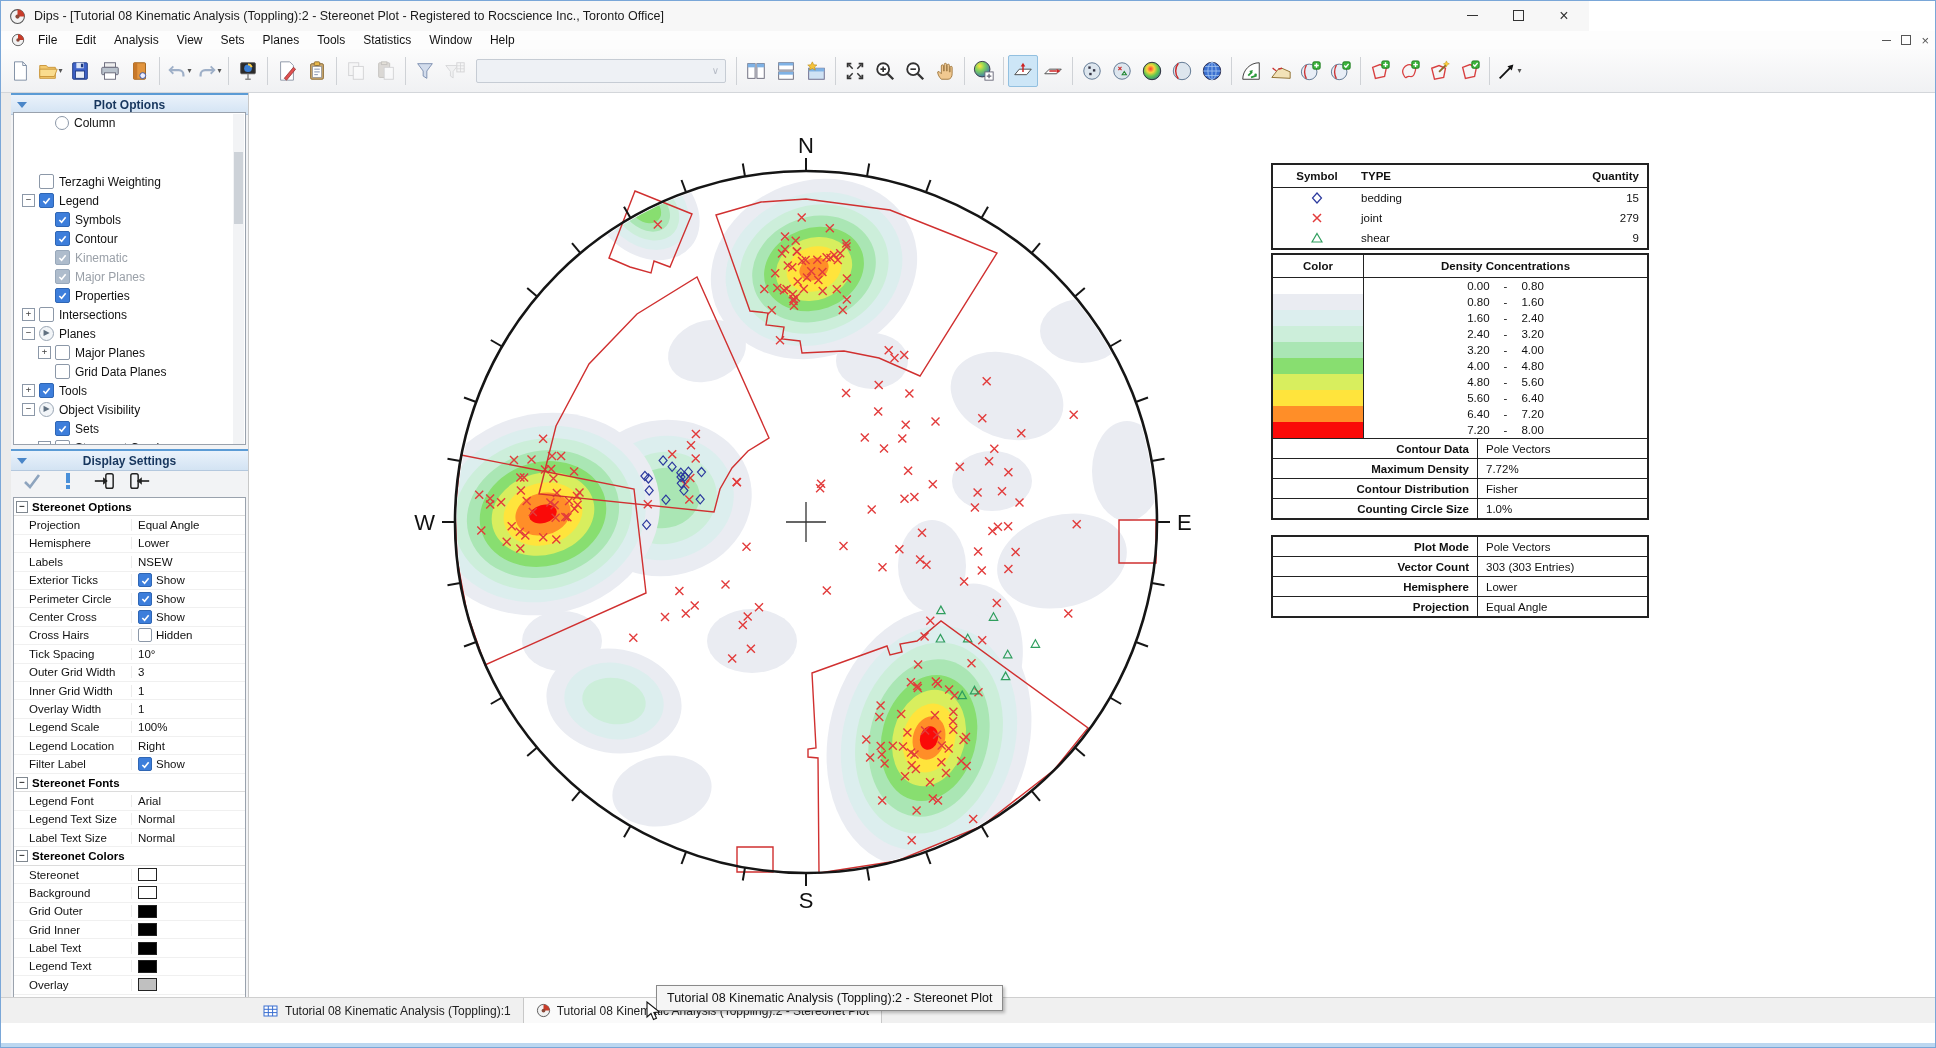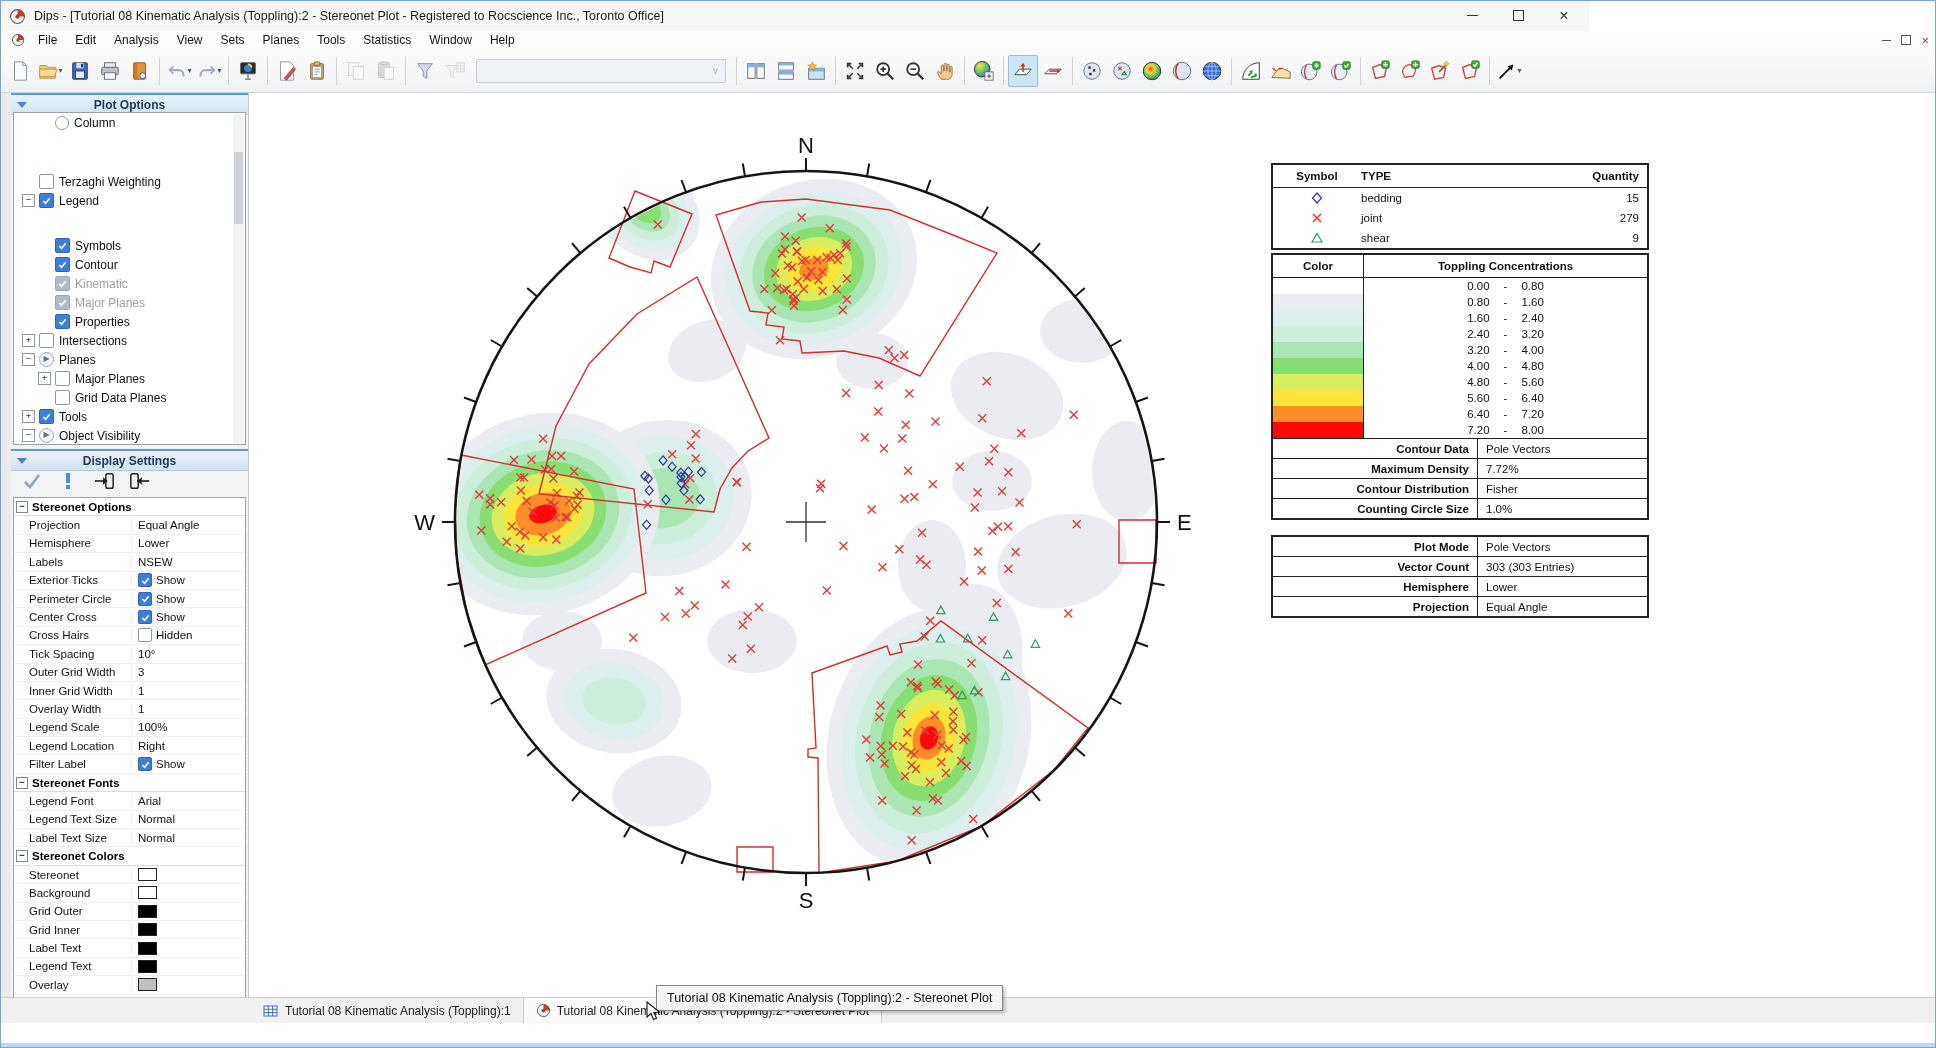--- a/index.html
+++ b/index.html
@@ -537,21 +537,21 @@
         </div>
         <div class="treerow" style="padding-left: 8px;">
           <span class="expbox">−</span>
           <span class="cb checked">
             <svg width="9" height="9" viewBox="0 0 10 10">
               <path d="M1.5 5.5l2.5 2.5 4.5-5.5" fill="none" stroke="#fff" stroke-width="1.8"></path>
             </svg>
           </span>
           <span class="lbl">Legend</span>
         </div>
-        <div class="treerow" style="padding-left: 24px; margin-top: 26px;">
+        <div class="treerow" style="padding-left: 24px;">
           <span class="expspace"></span>
           <span class="cb checked">
             <svg width="9" height="9" viewBox="0 0 10 10">
               <path d="M1.5 5.5l2.5 2.5 4.5-5.5" fill="none" stroke="#fff" stroke-width="1.8"></path>
             </svg>
           </span>
           <span class="lbl">Symbols</span>
         </div>
         <div class="treerow" style="padding-left: 24px;">
           <span class="expspace"></span>
@@ -1242,21 +1242,21 @@
               <path d="M6 1.5L11 10H1Z" fill="none" stroke="#2f9e5e" stroke-width="1.2"></path>
             </svg>
           </span>
           <span class="type-c">shear</span>
           <span class="qty-c">9</span>
         </div>
       </div>
     <div class="ltable" id="denstable" style="top:160px;">
         <div class="lrow hdr">
           <span style="width: 90px; text-align: center; font-weight: bold;">Color</span>
-          <span style="flex: 1 1 0%; text-align: center; font-weight: bold; border-left: 1px solid rgb(34, 34, 34); align-self: stretch; display: flex; align-items: center; justify-content: center;">Toppling Concentrations</span>
+          <span style="flex: 1 1 0%; text-align: center; font-weight: bold; border-left: 1px solid rgb(34, 34, 34); align-self: stretch; display: flex; align-items: center; justify-content: center;">Density Concentrations</span>
         </div>
         <div class="densrow">
           <span class="colorcell" style="background: rgb(255, 255, 255);"></span>
           <span class="denslbl">
             <span>0.00</span>
             <span>-</span>
             <span>0.80</span>
           </span>
         </div>
         <div class="densrow">

